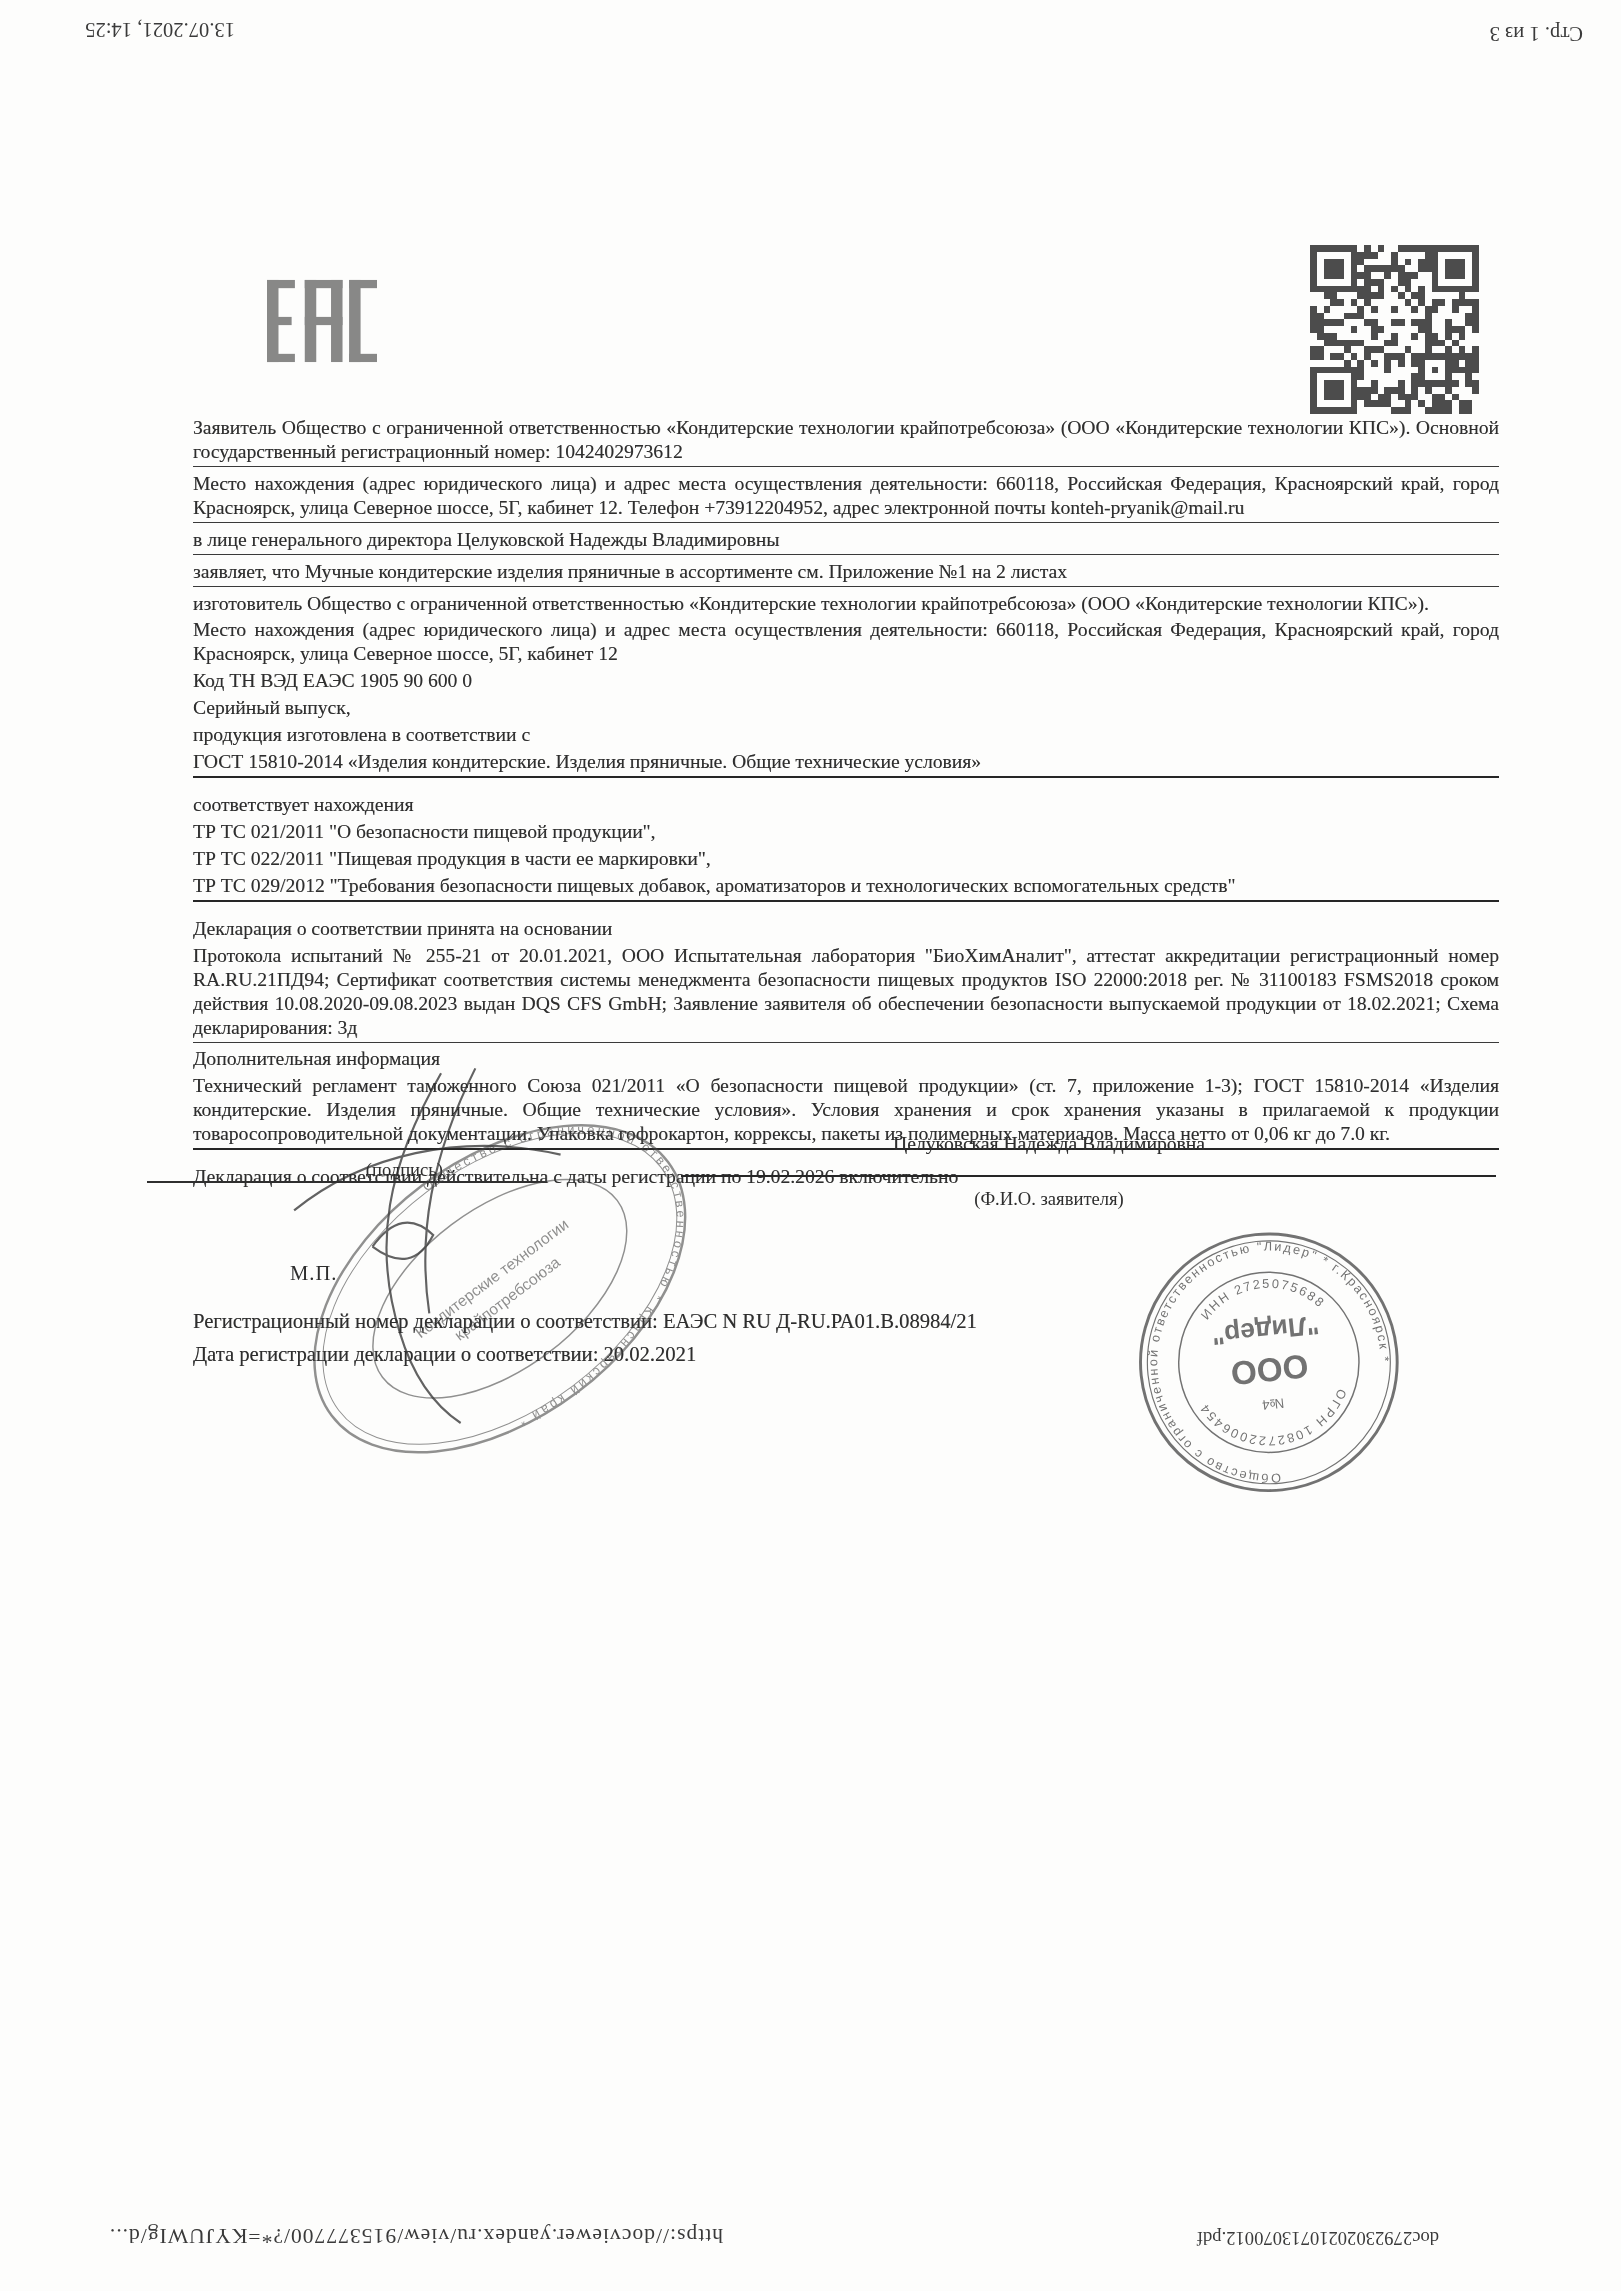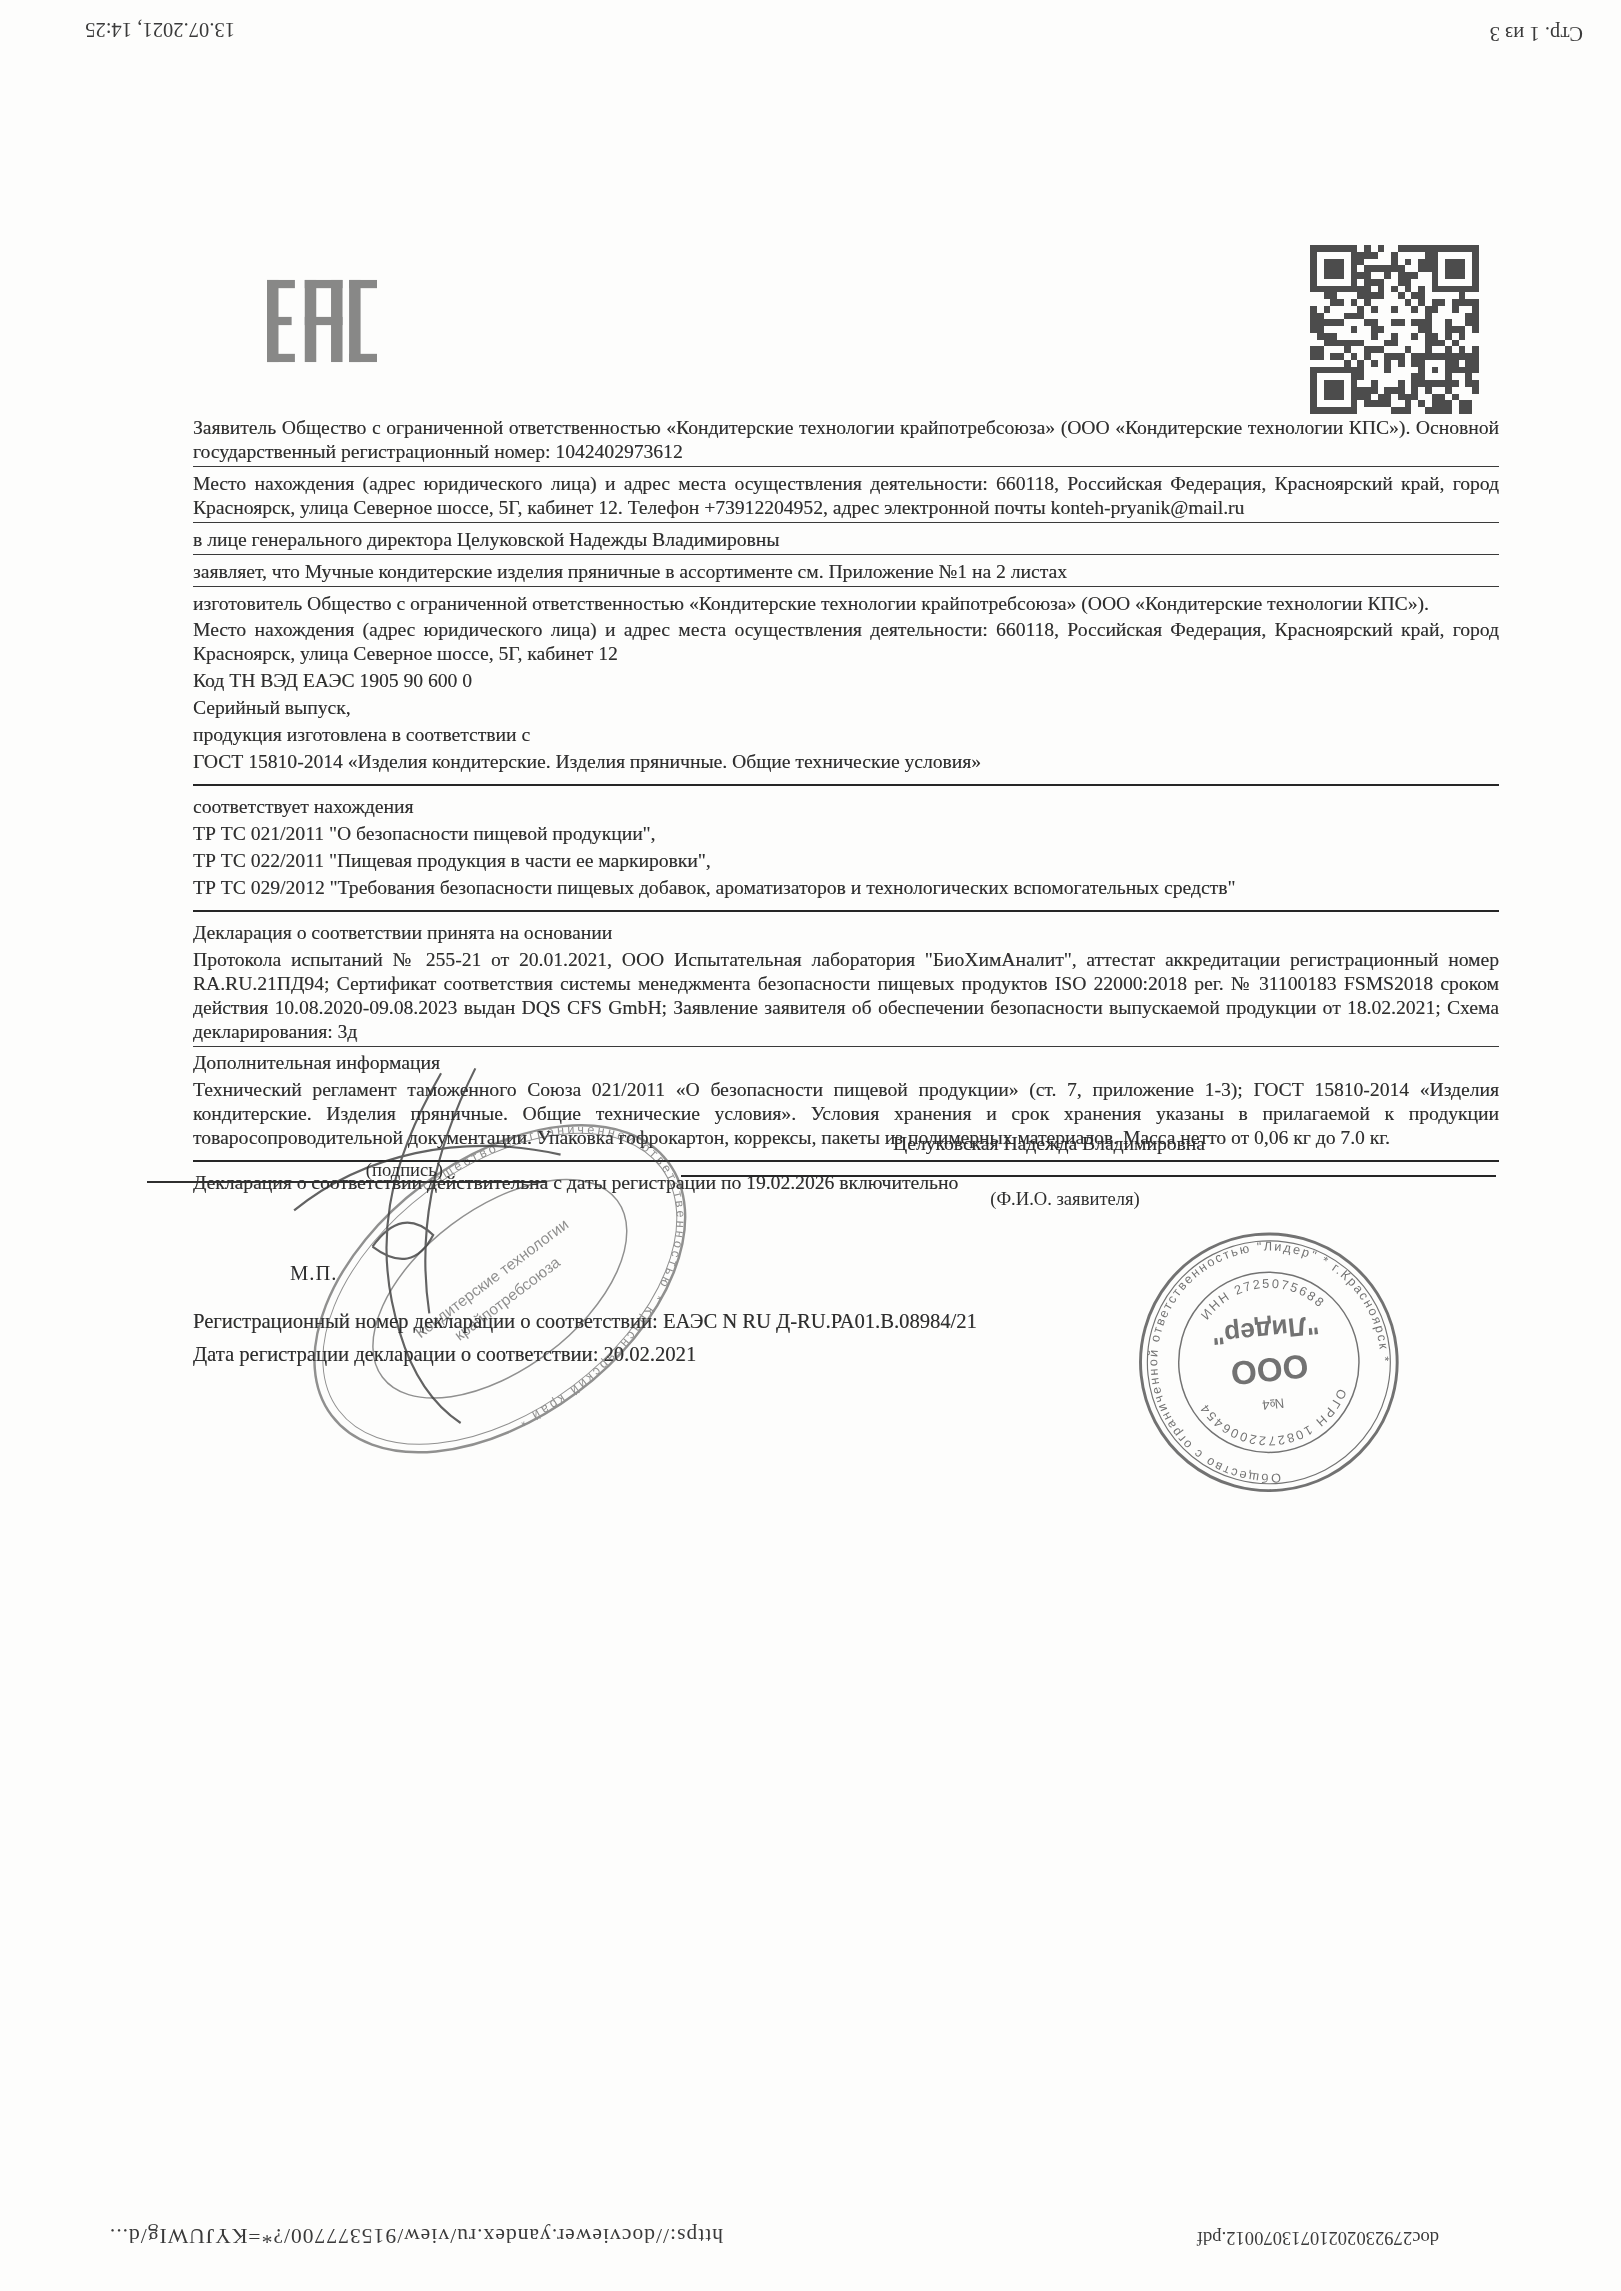--- a/index.html
+++ b/index.html
@@ -20,28 +20,28 @@
          text-shadow:0.4px 0.4px 0.6px rgba(40,40,40,.45);}
   .qr{left:1310px;top:245px;width:169px;height:169px;display:grid;
       grid-template-columns:repeat(25,1fr);grid-template-rows:repeat(25,1fr);}
   .qd{background:#4c4c4c;}
   
   .body-block{left:193px;top:416px;width:1306px;font-size:19.6px;line-height:24px;
               text-shadow:0.3px 0.3px 0.5px rgba(40,40,40,.4);}
   .para{margin:0 0 2.9px 0;}
   .just{text-align:justify;}
   .u-thin{border-bottom:1.8px solid #3a3a3a;padding-bottom:2px;margin-bottom:4.9px;}
-  .u-thick{border-bottom:2.9px solid #262626;padding-bottom:10px;margin-bottom:9px;}
+  .u-thick{border-bottom:2.9px solid #262626;padding-bottom:2px;margin-bottom:15px;}
   
   .sig-line{left:147px;top:1181px;width:400px;border-top:2.2px solid #2f2f2f;height:0;}
   .sig-caption{left:257px;top:1159px;width:186px;font-size:18.6px;text-align:right;}
   .applicant-name{left:608px;top:1133px;width:882px;text-align:center;font-size:19.6px;
                   text-shadow:0.3px 0.3px 0.5px rgba(40,40,40,.4);}
   .name-line{left:681px;top:1175px;width:815px;border-top:2.5px solid #262626;height:0;}
-  .name-caption{left:624px;top:1188px;width:882px;text-align:center;font-size:18.6px;}
+  .name-caption{left:608px;top:1188px;width:882px;text-align:center;font-size:18.6px;}
   .mp-label{left:290px;top:1262px;font-size:20.6px;letter-spacing:1px;}
   .reg-line{left:193px;top:1310px;font-size:20.6px;text-shadow:0.3px 0.3px 0.5px rgba(40,40,40,.45);}
   .reg-date{top:1343px;}
   .stamp-overlay{left:137px;top:1039px;width:1431px;height:529px;pointer-events:none;}
 </style>
 </head>
 <body>
 
 <div class="page">
 

